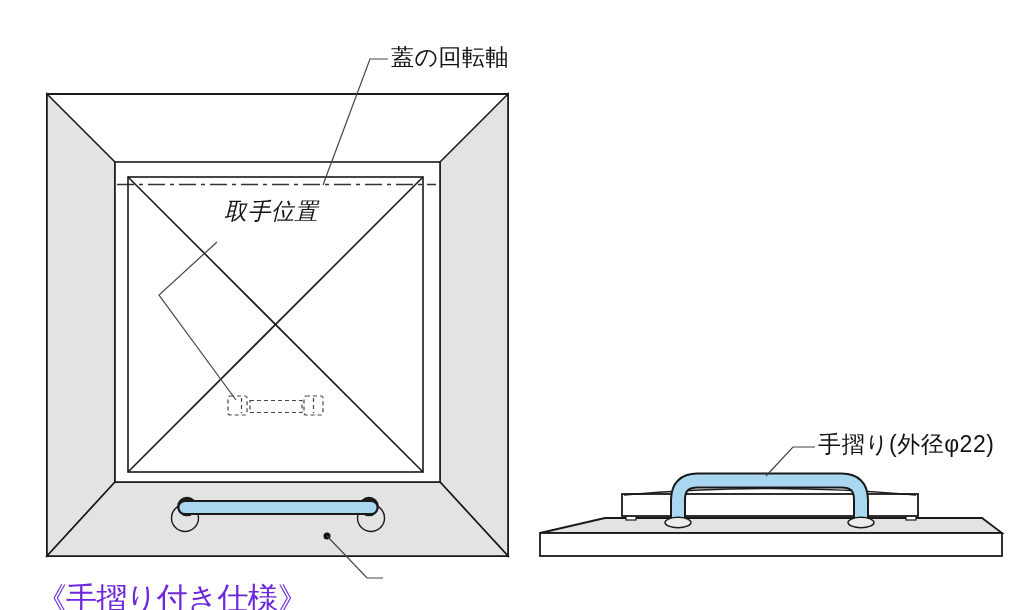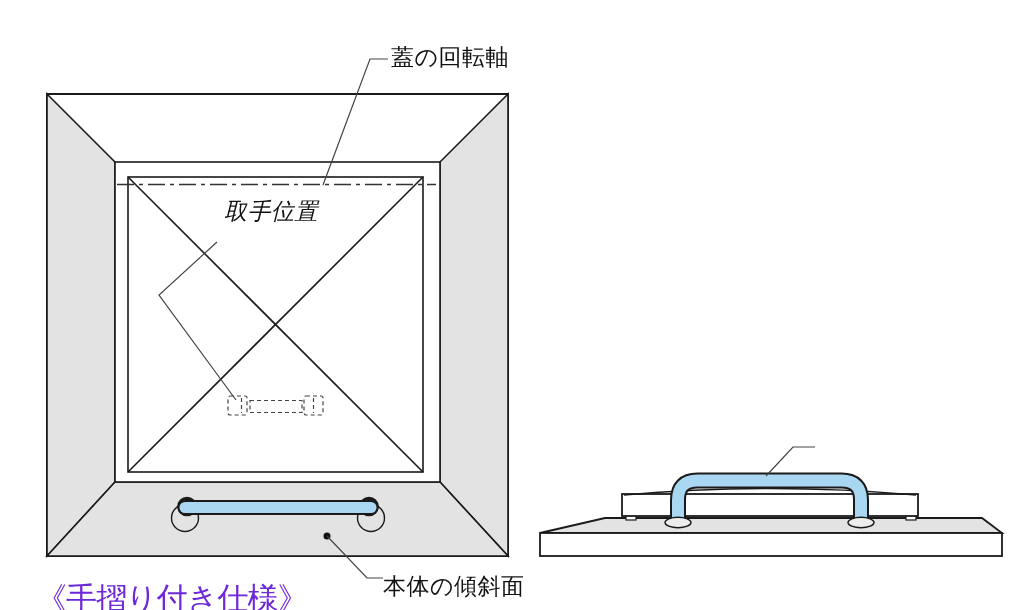--- a/index.html
+++ b/index.html
@@ -104,18 +104,18 @@
       <polyline points="815,418 793,418 766,447"></polyline>
     </g>
   </svg>
 
   <div class="lbl" style="left:391px;top:16px;">蓋の回転軸</div>
 
   <div class="lbl center" style="left:190px;top:170px;width:162px;">
     <span style="display:block;">取手位置</span>
   </div>
 
+  <div class="lbl" style="left:818px;top:403px;">手摺り(外径φ22)</div>
 
-  <div class="lbl" style="left:383px;top:545px;">本体の傾斜面</div>
 
   <div class="title" style="left:36px;top:553px;">《手摺り付き仕様》</div>
 
 </div>
 
 </body></html>

